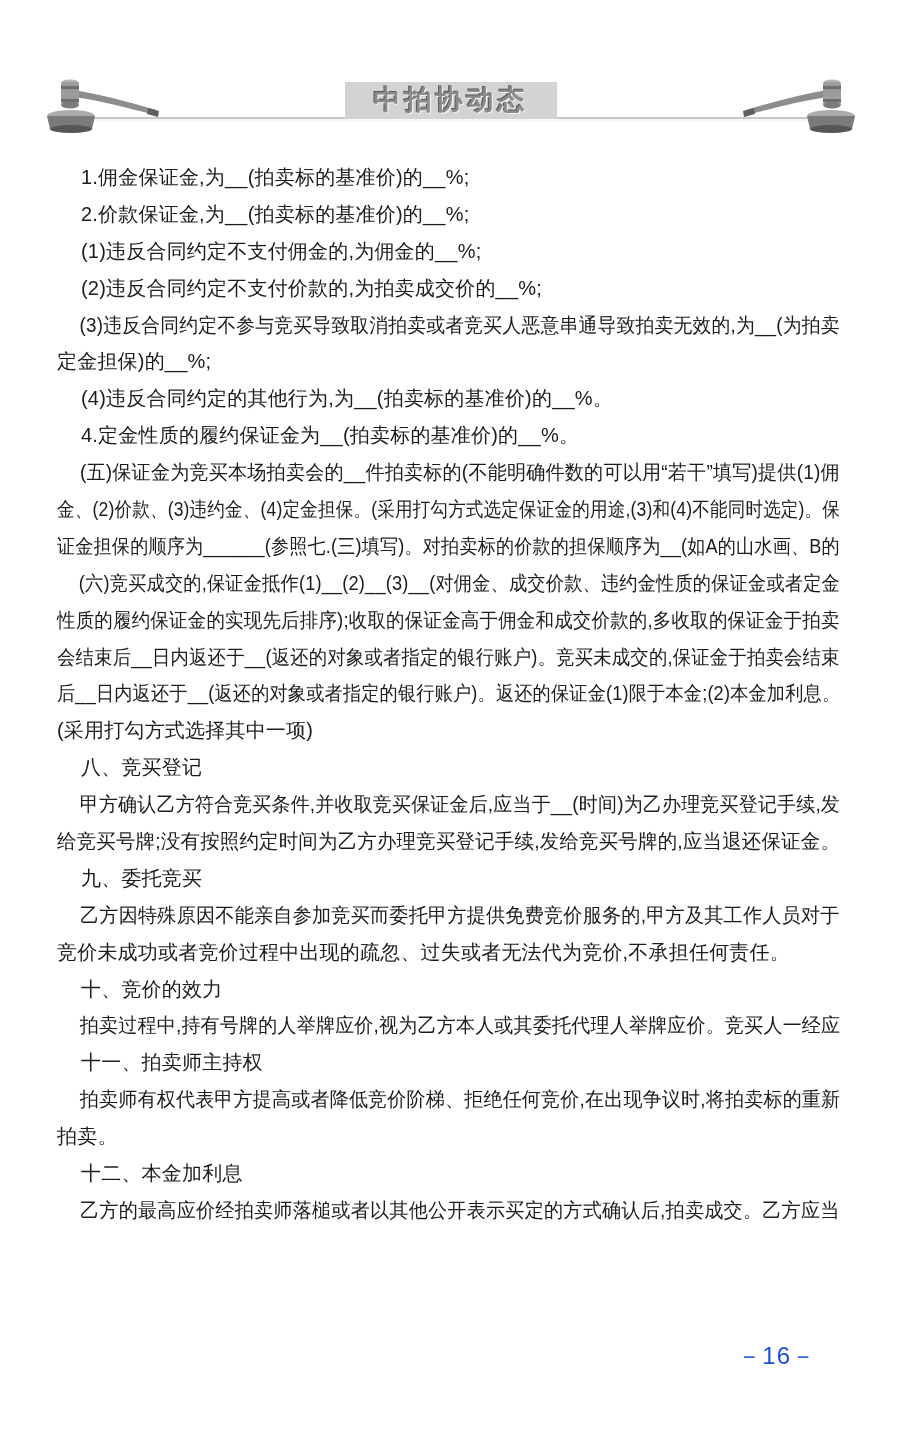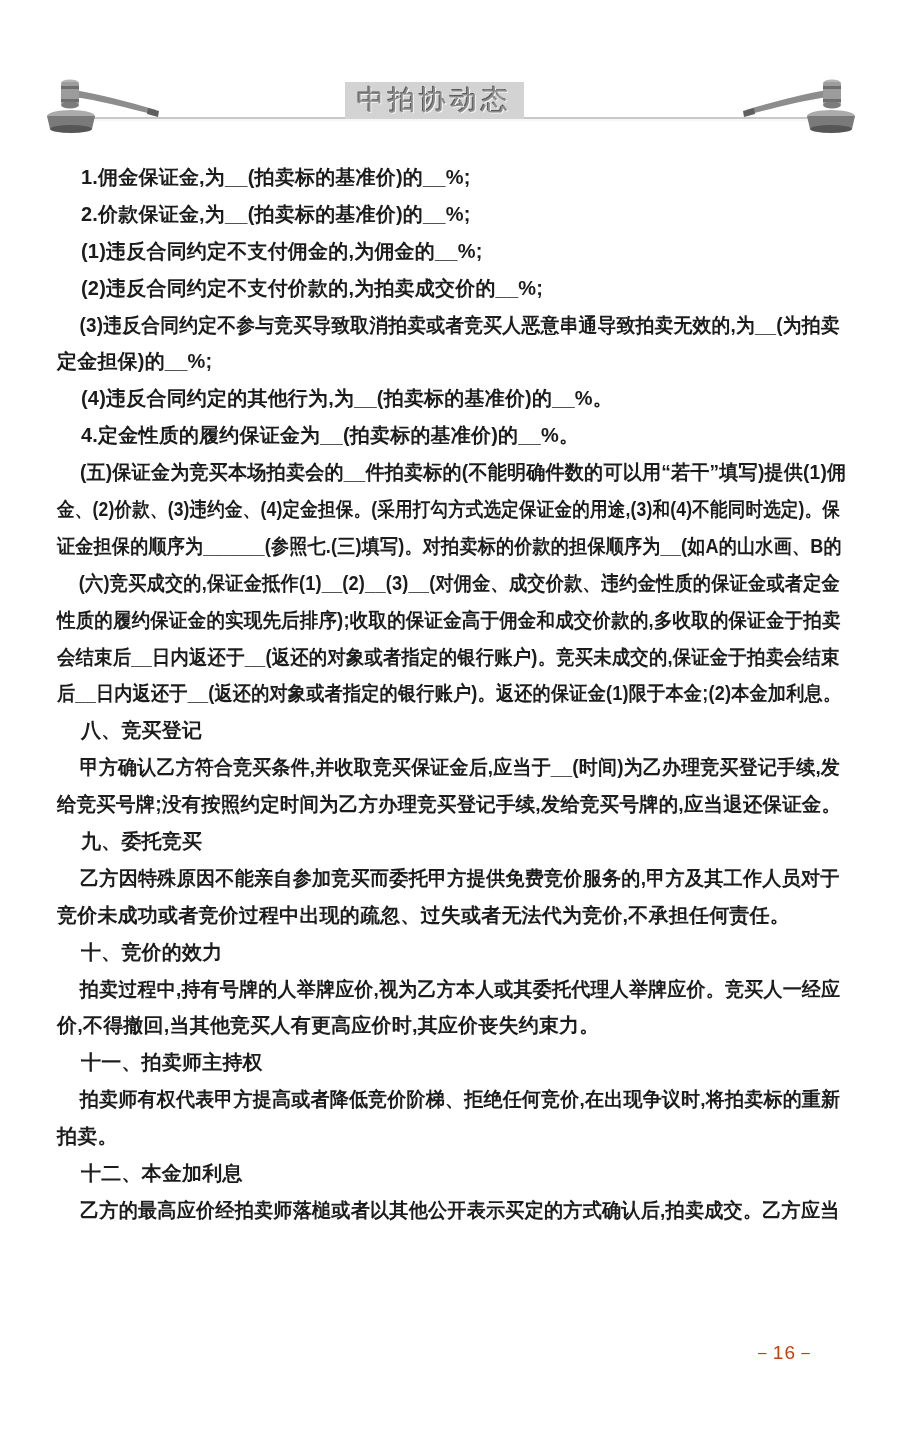--- a/index.html
+++ b/index.html
@@ -6,39 +6,39 @@
   .page {
     position:relative; width:900px; height:1440px; background:#ffffff;
     font-family:"Liberation Sans","DejaVu Sans",sans-serif; overflow:hidden;
   }
   
   .header-line {
     position:absolute; left:70px; right:50px; top:117px; height:2px;
     background:#c8c8c8; box-shadow:0 2px 2px rgba(0,0,0,0.05); z-index:1;
   }
   .title-box {
-    position:absolute; left:345px; top:82px; width:179px; height:37px;
+    position:absolute; left:345px; top:82px; width:212px; height:37px;
     background:#d3d3d3; z-index:2; text-align:center; line-height:37px;
-    font-size:27px; font-weight:normal; color:#8a8a8a; letter-spacing:4px;
+    font-size:27px; font-weight:bold; color:#8a8a8a; letter-spacing:4px;
     text-shadow:1px 1px 0 #f5f5f5, -1px -1px 0 #5a5a5a;
   }
   .gavel { position:absolute; top:76px; width:122px; height:60px; z-index:2; }
   .gavel-left  { left:44px; }
   .gavel-right { left:736px; transform:scaleX(-1); }
   
-  .doc-body { position:absolute; left:57px; top:159px; width:783px;font-weight:bold; }
+  .doc-body { position:absolute; left:57px; top:159px; width:783px; }
   .line {
     height:36.9px; line-height:36.9px; font-size:20px; color:#1c1c1c;
     white-space:nowrap; letter-spacing:0.2px;
   }
   .ind { padding-left:24px; }
   
   .page-num {
-    position:absolute; top:1340px; right:84px; font-size:19px;
-    color:#c2410c; letter-spacing:1px;
+    position:absolute; top:1340px; right:84px; font-size:24px;
+    color:#1d4ed8; letter-spacing:1px;
   }
 </style>
 </head>
 <body>
 
 <div class="page">
 
   <div>
     <svg class="gavel gavel-left" viewBox="0 0 122 60" aria-hidden="true">
       <path d="M30 14 C55 18, 85 26, 112 34 L111 39 C84 32, 54 24, 29 21 Z" fill="#8d8d8d"></path>
@@ -80,29 +80,29 @@
       <div class="line">定金担保)的__%;</div>
       <div class="line ind">(4)违反合同约定的其他行为,为__(拍卖标的基准价)的__%。</div>
       <div class="line ind">4.定金性质的履约保证金为__(拍卖标的基准价)的__%。</div>
       <div class="line ind" style="transform: scaleX(0.954878); transform-origin: left center;">(五)保证金为竞买本场拍卖会的__件拍卖标的(不能明确件数的可以用“若干”填写)提供(1)佣</div>
       <div class="line" style="transform: scaleX(0.877803); transform-origin: left center;">金、(2)价款、(3)违约金、(4)定金担保。(采用打勾方式选定保证金的用途,(3)和(4)不能同时选定)。保</div>
       <div class="line" style="transform: scaleX(0.905202); transform-origin: left center;">证金担保的顺序为______(参照七.(三)填写)。对拍卖标的价款的担保顺序为__(如A的山水画、B的</div>
       <div class="line ind" style="transform: scaleX(0.910465); transform-origin: left center;">(六)竞买成交的,保证金抵作(1)__(2)__(3)__(对佣金、成交价款、违约金性质的保证金或者定金</div>
       <div class="line" style="transform: scaleX(0.924439); transform-origin: left center;">性质的履约保证金的实现先后排序);收取的保证金高于佣金和成交价款的,多收取的保证金于拍卖</div>
       <div class="line" style="transform: scaleX(0.917937); transform-origin: left center;">会结束后__日内返还于__(返还的对象或者指定的银行账户)。竞买未成交的,保证金于拍卖会结束</div>
       <div class="line" style="transform: scaleX(0.908353); transform-origin: left center;">后__日内返还于__(返还的对象或者指定的银行账户)。返还的保证金(1)限于本金;(2)本金加利息。</div>
+      <div class="line">(采用打勾方式选择其中一项)</div>
       <div class="line ind">八、竞买登记</div>
       <div class="line ind" style="transform: scaleX(0.949091); transform-origin: left center;">甲方确认乙方符合竞买条件,并收取竞买保证金后,应当于__(时间)为乙办理竞买登记手续,发</div>
       <div class="line" style="transform: scaleX(0.972671); transform-origin: left center;">给竞买号牌;没有按照约定时间为乙方办理竞买登记手续,发给竞买号牌的,应当退还保证金。</div>
       <div class="line ind">九、委托竞买</div>
       <div class="line ind" style="transform: scaleX(0.957213); transform-origin: left center;">乙方因特殊原因不能亲自参加竞买而委托甲方提供免费竞价服务的,甲方及其工作人员对于</div>
       <div class="line">竞价未成功或者竞价过程中出现的疏忽、过失或者无法代为竞价,不承担任何责任。</div>
       <div class="line ind">十、竞价的效力</div>
       <div class="line ind" style="transform: scaleX(0.951397); transform-origin: left center;">拍卖过程中,持有号牌的人举牌应价,视为乙方本人或其委托代理人举牌应价。竞买人一经应</div>
-      <div class="line">价,不得撤回,当其他竞买人有更高应价时,其应价丧失约束力。</div>
       <div class="line ind">十一、拍卖师主持权</div>
       <div class="line ind" style="transform: scaleX(0.951397); transform-origin: left center;">拍卖师有权代表甲方提高或者降低竞价阶梯、拒绝任何竞价,在出现争议时,将拍卖标的重新</div>
       <div class="line">拍卖。</div>
       <div class="line ind">十二、本金加利息</div>
       <div class="line ind" style="transform: scaleX(0.957213); transform-origin: left center;">乙方的最高应价经拍卖师落槌或者以其他公开表示买定的方式确认后,拍卖成交。乙方应当</div>
     </main>
 
   <div class="page-num">－16－</div>
 
 </div>

